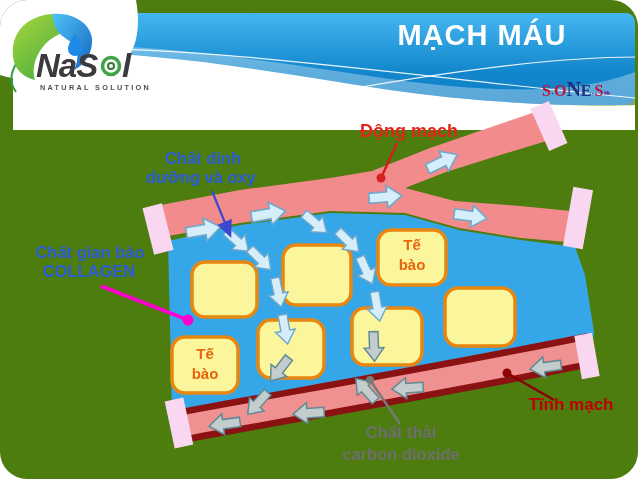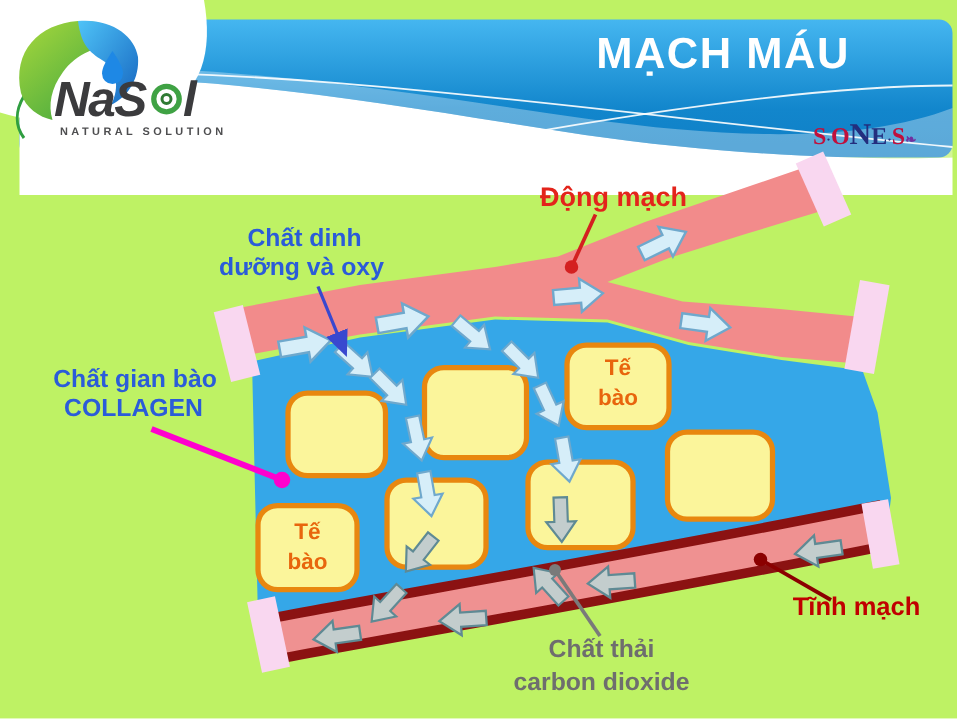--- a/index.html
+++ b/index.html
@@ -1,17 +1,17 @@
 <!DOCTYPE html>
 <html><head>
 <meta charset="utf-8">
 <style>
   html,body{margin:0;padding:0;background:#ffffff;}
-  .stage{position:relative;width:638px;height:479px;overflow:hidden;background:#bef264;
-         font-family:"Liberation Sans",sans-serif;}
+  .stage{position:relative;width:638px;height:479px;overflow:hidden;background:#4d7c0f;
+         font-family:"Liberation Sans",sans-serif;border-radius:27px;}
   svg{position:absolute;left:0;top:0;}
   
   .artery{fill:#F28B8B;}
   .tissue{fill:#35A7E8;}
   .cap{fill:#F9D7F0;}
   .cell{fill:#FBF59B;stroke:#E8870F;stroke-width:3.5px;}
   .ab{fill:#D6EEF9;stroke:#6FA8CC;stroke-width:1.6px;}
   .ag{fill:#C3CDCD;stroke:#5F8A94;stroke-width:1.6px;}
   .t-artery{fill:#E3241B;font-size:18px;font-weight:bold;}
   .t-blue{fill:#2B5CD9;font-size:16.5px;font-weight:bold;}

